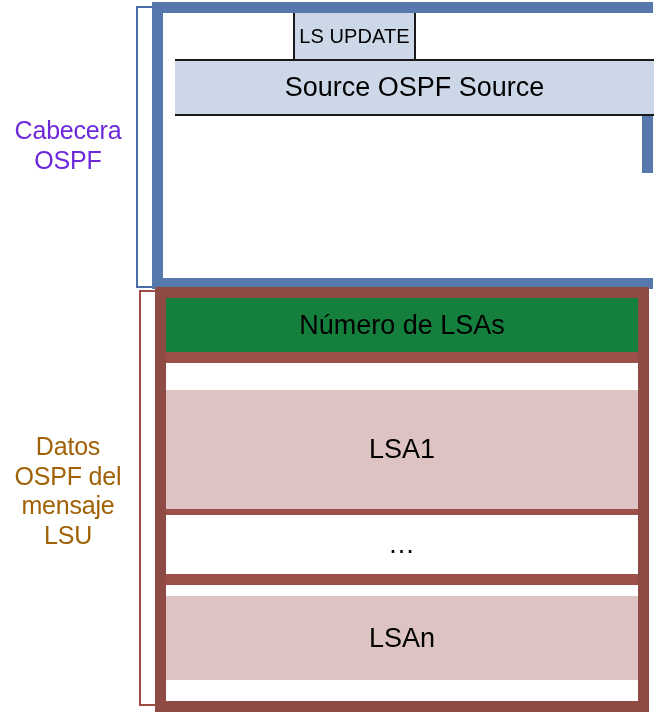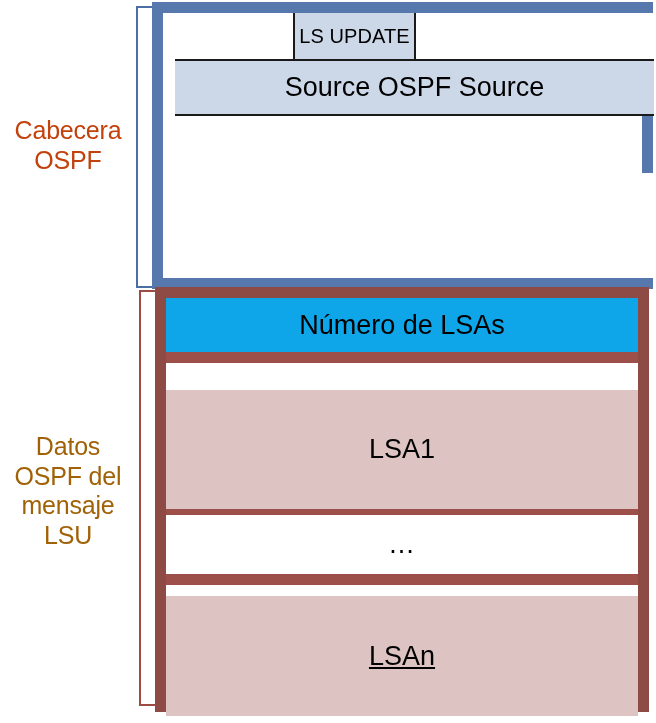--- a/index.html
+++ b/index.html
@@ -25,21 +25,21 @@
     position: absolute;
     text-align: center;
     line-height: 1.18;
     font-size: 25px;
     letter-spacing: -0.2px;
   }
   #label-header {
     left: 0px;
     top: 116px;
     width: 136px;
-    color: #c2410c;
+    color: #6d28d9;
   }
   #label-data {
     left: 0px;
     top: 432px;
     width: 136px;
     color: #a16207;
   }
 
   
   .bracket {
@@ -157,43 +157,42 @@
   }
 
   
   .drow {
     left: 0px;
     width: 472px;
   }
   #drow-count {
     top: 0px;
     height: 65px;
-    background: #0ea5e9;
+    background: #15803d;
     border-bottom: 11px solid #9c5049;
   }
   #drow-lsa1 {
     top: 76px;
     height: 130px;
     background: #ddc4c2;
     border-bottom: 11px solid #9c5049;
     margin-top: 16px;
   }
   #drow-ellipsis {
     top: 217px;
     height: 70px;
     background: #ffffff;
     border-bottom: 11px solid #9c5049;
     font-size: 27px;
     letter-spacing: 1px;
   }
   #drow-lsan {
     top: 298px;
-    height: 120px;
+    height: 84px;
     background: #ddc4c2;
-    text-decoration: underline;
   }
 </style>
 </head>
 <body>
 
 <div id="canvas">
 
   <div class="side-label" id="label-header">Cabecera OSPF</div>
 
   <div class="side-label" id="label-data">Datos OSPF del mensaje LSU</div>

